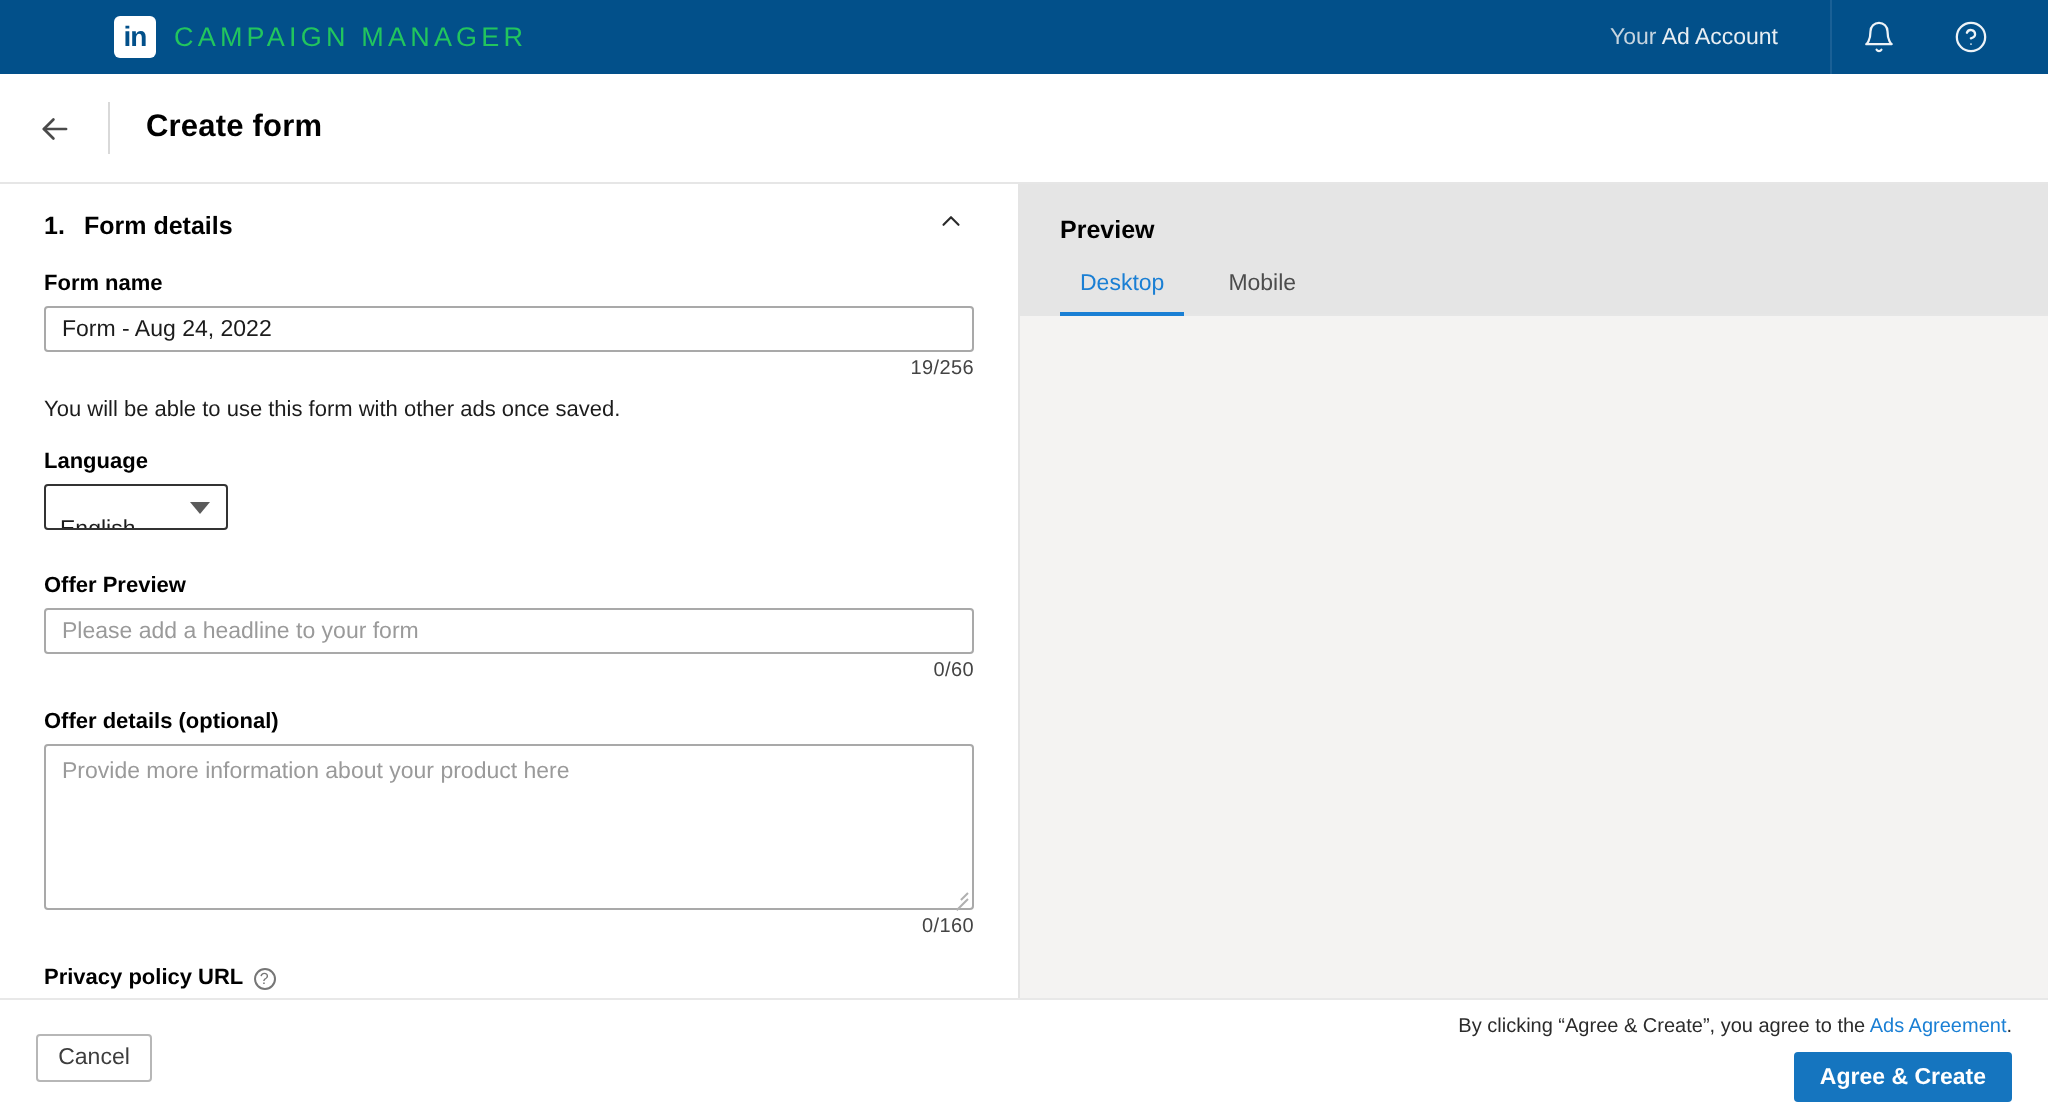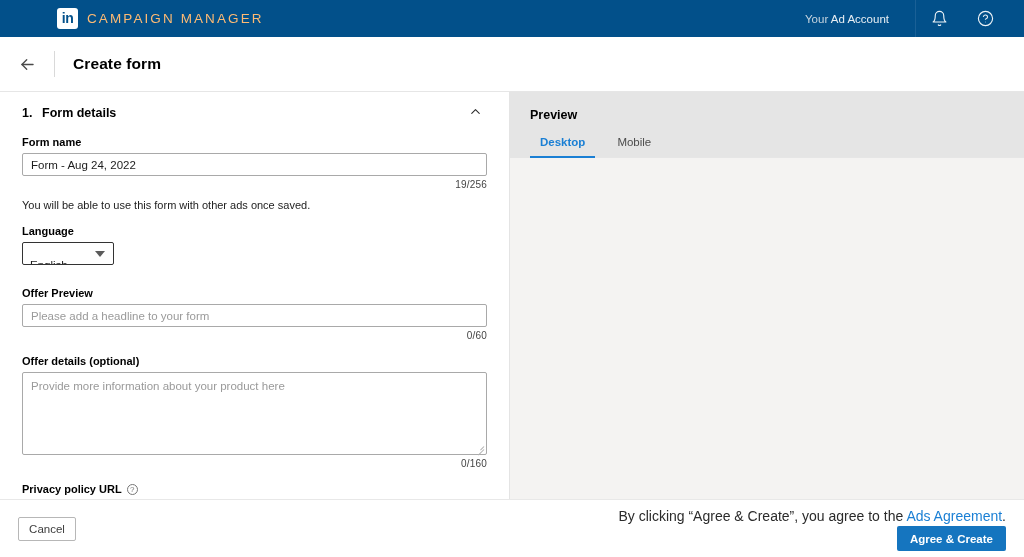--- a/index.html
+++ b/index.html
@@ -18,21 +18,21 @@
     border-bottom: 1px solid #024madd;
   }
   .brand { display: flex; align-items: center; gap: 9px; }
   .li-logo {
     width: 21px; height: 21px; background: #ffffff; border-radius: 3px;
     display: flex; align-items: center; justify-content: center;
     font-weight: bold; font-size: 14px; color: #02508a;
     letter-spacing: -0.5px; line-height: 1; padding-bottom: 1px; margin-left: 41px;
   }
   .brand-text {
-    color: #fdba74; font-size: 13.5px; letter-spacing: 2.1px; font-weight: 500;
+    color: #22c55e; font-size: 13.5px; letter-spacing: 2.1px; font-weight: 500;
   }
   .nav-right { margin-left: auto; display: flex; align-items: center; gap: 0; }
   .acct { color: #e8eef3; font-size: 11.5px; padding-right: 26px; }
   .acct .lead { color: #c6d4df; }
   .nav-div { width: 1px; height: 37px; background: #1a6096; }
   .nav-icon {
     width: 46px; height: 37px; display: flex; align-items: center; justify-content: center;
   }
   .nav-icon svg { display: block; }
 
@@ -121,36 +121,36 @@
 
   
   .prev-col { flex: 1 1 auto; display: flex; flex-direction: column; background: #fff; min-width: 0; }
   .prev-head { padding: 16px 0 0 20px; background: #e5e5e5; }
   .prev-title { font-size: 12.5px; font-weight: bold; color: #000; }
   .prev-tabs { display: flex; gap: 0; margin-top: 14px; border-bottom: 1px solid #e6e6e6; }
   .tab {
     font-size: 11.5px; color: #4c4c4c; padding: 0 10px 8px 10px; margin-right: 12px;
     border-bottom: 2px solid transparent; margin-bottom: -1px; font-weight: normal;
   }
-  .tab.active { color: #1a7fd4; font-weight: bold; border-bottom-color: #1a7fd4; }
+  .tab.active { color: #1a7fd4; font-weight: normal; border-bottom-color: #1a7fd4; }
   .prev-body { flex: 1 1 auto; background: #f4f3f2; }
 
   
   .footer {
     height: 58px; flex: 0 0 58px; background: #fff; position: relative;
     border-top: 1px solid #e8e8e8;
   }
   .cancel-btn {
     position: absolute; left: 18px; top: 17px; width: 58px; height: 24px;
     border: 1px solid #b7b7b7; border-radius: 2px; background: #fff;
     font-family: "Liberation Sans", sans-serif; font-size: 11.5px; color: #3d3d3d;
     cursor: pointer;
   }
   .agree-text {
-    position: absolute; right: 18px; top: 8px; font-size: 14px; color: #2b2b2b;
+    position: absolute; right: 18px; top: 8px; font-size: 10px; color: #2b2b2b;
   }
   .agree-text a { color: #1a7fd4; text-decoration: none; }
   .create-btn {
     position: absolute; right: 18px; top: 26px; height: 25px; padding: 0 13px;
     background: #1575bf; border: none; border-radius: 2px; color: #fff;
     font-family: "Liberation Sans", sans-serif; font-size: 11.5px; font-weight: bold;
     cursor: pointer;
   }
 </style>
 </head>

